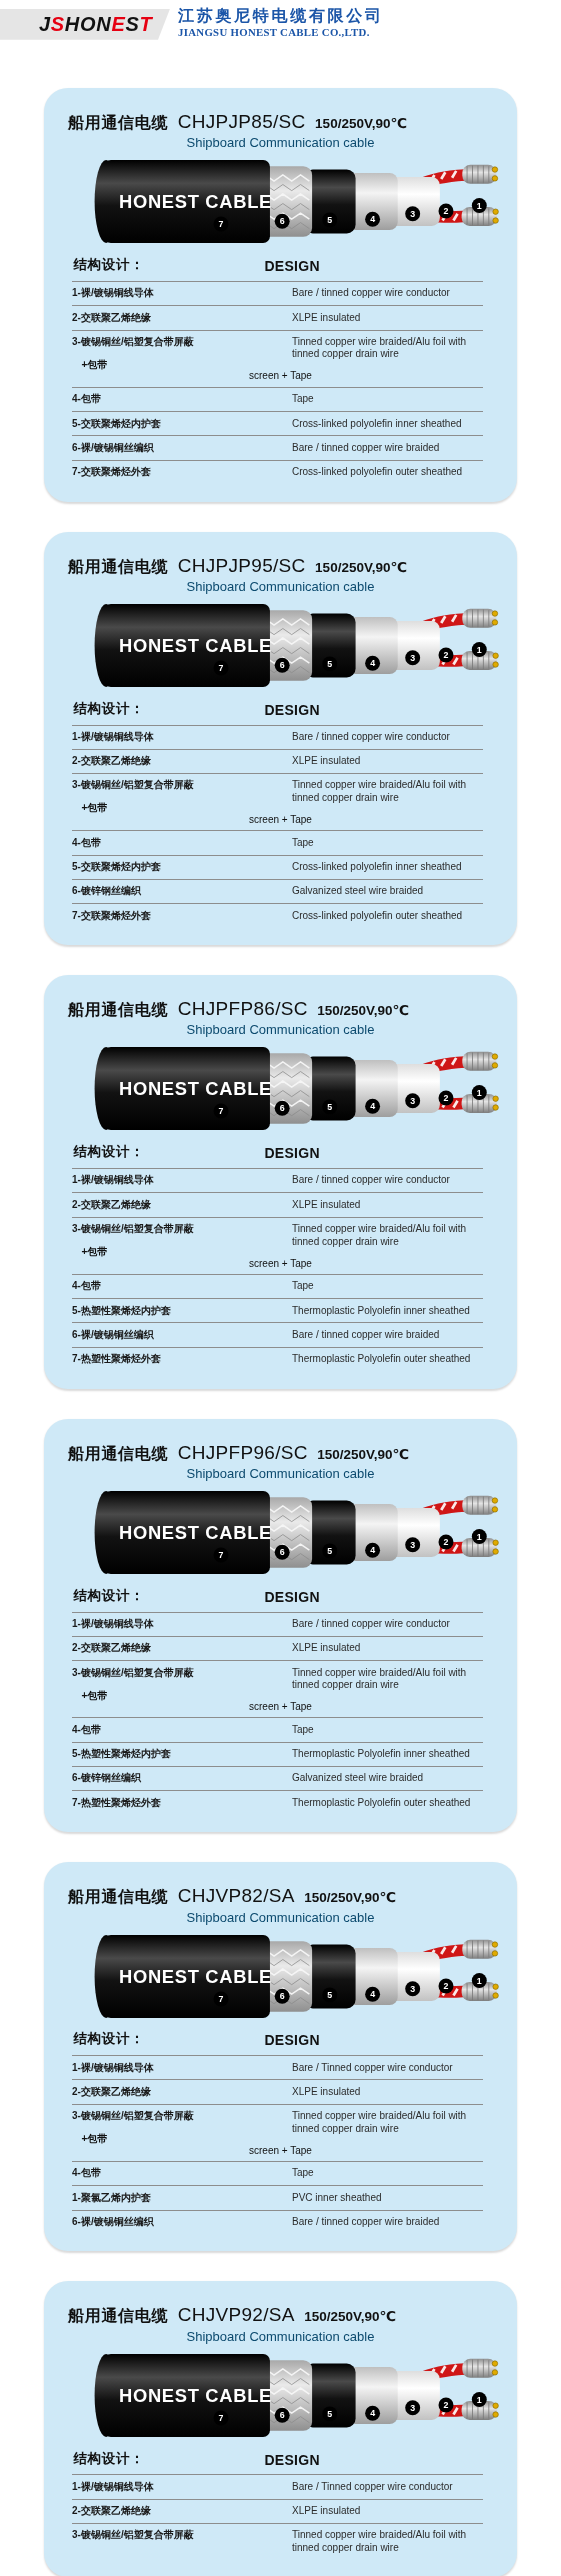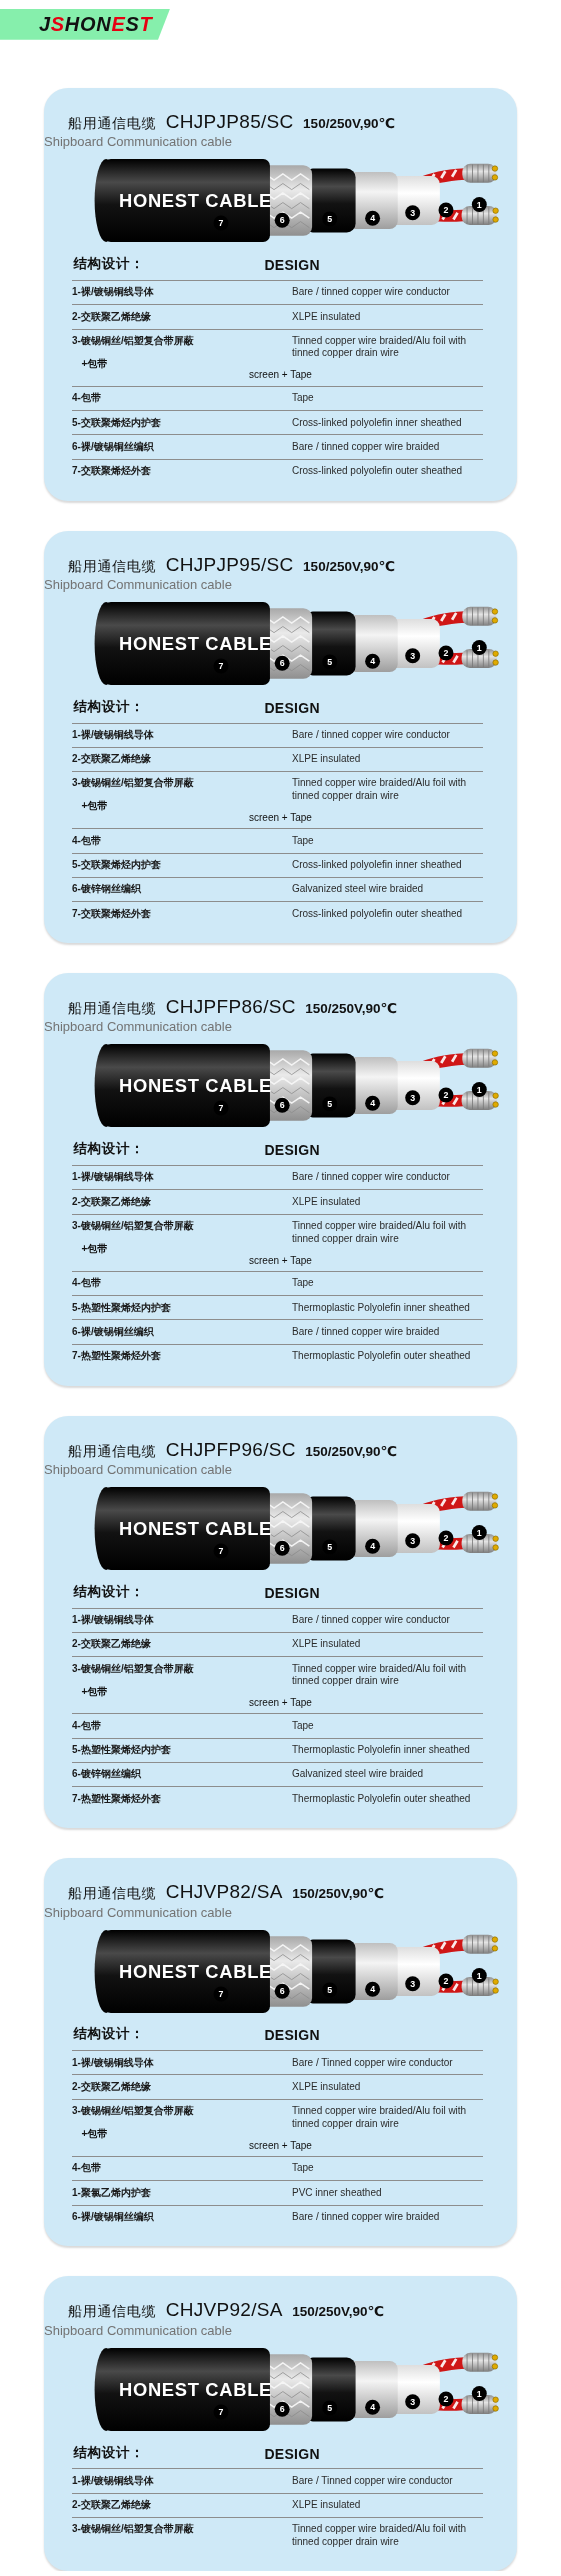--- a/index.html
+++ b/index.html
@@ -1,36 +1,36 @@
 <!DOCTYPE html>
 <html style="font-size:10.8px"><head>
 <meta charset="utf-8">
 <style>
   html,body{margin:0;padding:0;background:#ffffff;}
   body{width:561px;font-family:"Liberation Sans","DejaVu Sans",sans-serif;color:#111;}
 
   
   .page-header{position:relative;height:42px;}
-  .logo-band{position:absolute;left:0;top:8.8px;width:170px;height:31px;background:#86efac;
+  .logo-band{position:absolute;left:0;top:8.8px;width:170px;height:31px;background:#e5e5e5;
              clip-path:polygon(0 0,100% 0,calc(100% - 12px) 100%,0 100%);
              display:flex;align-items:center;justify-content:flex-end;padding-right:17.6px;box-sizing:border-box;}
   .logo-text{font-size:20px;font-weight:800;font-style:italic;letter-spacing:0.7px;line-height:1;}
   .company{position:absolute;left:178px;top:6.8px;}
   .company-cn{color:#1c56a8;font-size:16px;font-weight:800;letter-spacing:2.7px;line-height:1.15;}
   .company-en{color:#1c56a8;font-family:"Liberation Serif","DejaVu Serif",serif;font-weight:700;font-size:10.8px;letter-spacing:0.3px;margin-top:0.7px;}
 
   
   .card{width:473px;margin:30px 0 0 44px;background:#cfe9f7;border-radius:24px;
         padding:23px 0 17.6px 0;box-sizing:border-box;box-shadow:0 1.4px 2px rgba(0,0,0,.15);}
   .card:first-of-type{margin-top:46px;}
   .card-title{padding-left:24px;display:flex;align-items:baseline;gap:9.5px;white-space:nowrap;}
-  .t-cn{font-size:14px;font-weight:400;letter-spacing:0.7px;}
+  .t-cn{font-size:16px;font-weight:700;letter-spacing:0.7px;}
   .t-model{font-size:19px;font-weight:400;letter-spacing:0.3px;}
   .t-rating{font-size:13.5px;font-weight:800;}
-  .card-sub{text-align:left;color:#737373;font-size:13px;margin-top:1.4px;}
+  .card-sub{text-align:center;color:#0c4a6e;font-size:13px;margin-top:1.4px;}
 
   .cable-art{width:411px;height:87px;margin:8px auto 0 49px;}
 
   .design{margin:6.8px 34px 0 28px;}
   .design-head{display:grid;grid-template-columns:177px 1fr;align-items:end;padding:4px 0 6.8px 1.4px;}
   .dh-cn{font-size:13.5px;font-weight:800;letter-spacing:0.7px;}
   .dh-en{font-size:14px;font-weight:800;letter-spacing:0.3px;margin-left:14px;}
   .design-row{display:grid;grid-template-columns:177px 1fr;border-top:0.7px solid #8d8d8d;padding:5.4px 0;}
   .design-row .l1{font-size:10px;line-height:1.25;}
   .dr-cn .l1{font-weight:700;color:#1a1a1a;}
@@ -38,20 +38,24 @@
   .design-row .l2{font-size:10px;margin-top:9.5px;}
   .dr-cn .l2{font-weight:700;padding-left:9.5px;}
   .design-row .l2:empty{display:none;margin:0;}
 </style>
 </head>
 <body>
 
 <header class="page-header">
   <div class="logo-band">
     <div class="logo-text" id="logo-text"><span style="color: rgb(18, 18, 18);">J</span><span style="color: rgb(230, 0, 18);">S</span><span style="color: rgb(18, 18, 18);">H</span><span style="color: rgb(18, 18, 18);">O</span><span style="color: rgb(18, 18, 18);">N</span><span style="color: rgb(230, 0, 18);">E</span><span style="color: rgb(18, 18, 18);">S</span><span style="color: rgb(230, 0, 18);">T</span></div>
+  </div>
+  <div class="company">
+    <div class="company-cn">江苏奥尼特电缆有限公司</div>
+    <div class="company-en">JIANGSU HONEST CABLE CO.,LTD.</div>
   </div>
 </header>
 
 <main id="cards">
   <section class="card">
     <div class="card-title">
       <span class="t-cn">船用通信电缆</span>
       <span class="t-model">CHJPJP85/SC</span>
       <span class="t-rating">150/250V,90℃</span>
     </div>

